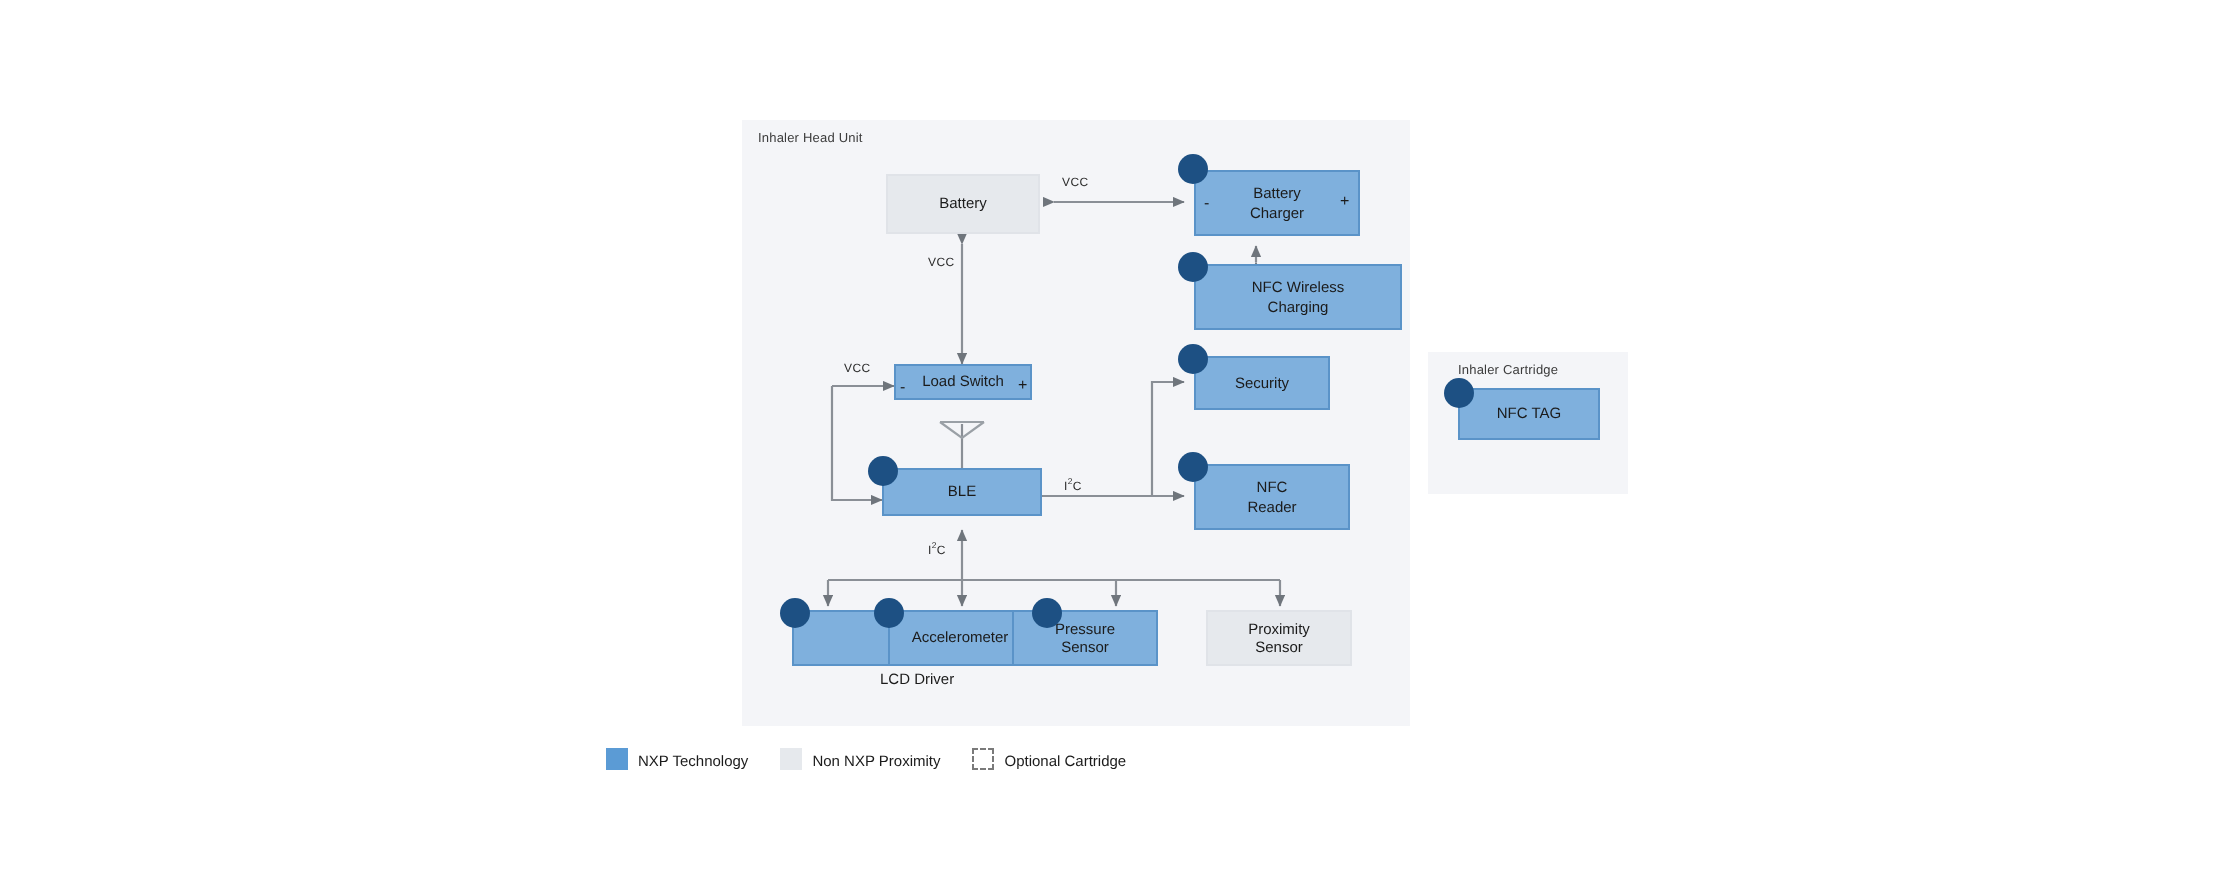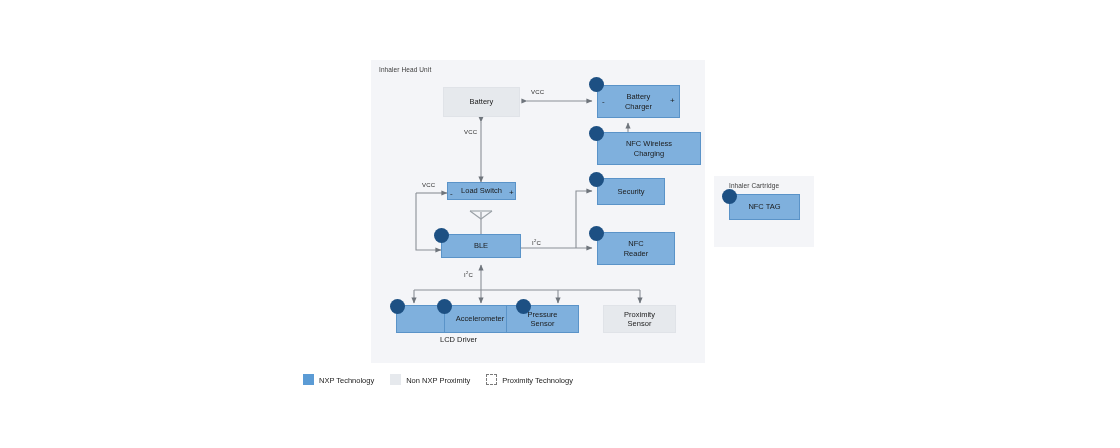--- a/index.html
+++ b/index.html
@@ -227,15 +227,15 @@
   <div class="legend-item">
     <span class="sw nxp"></span>
     <span>NXP Technology</span>
   </div>
   <div class="legend-item">
     <span class="sw nonnxp"></span>
     <span>Non NXP Proximity</span>
   </div>
   <div class="legend-item">
     <span class="sw optional"></span>
-    <span>Proximity Technology</span>
+    <span>Optional Cartridge</span>
   </div>
 </div>
 
 </body></html>

